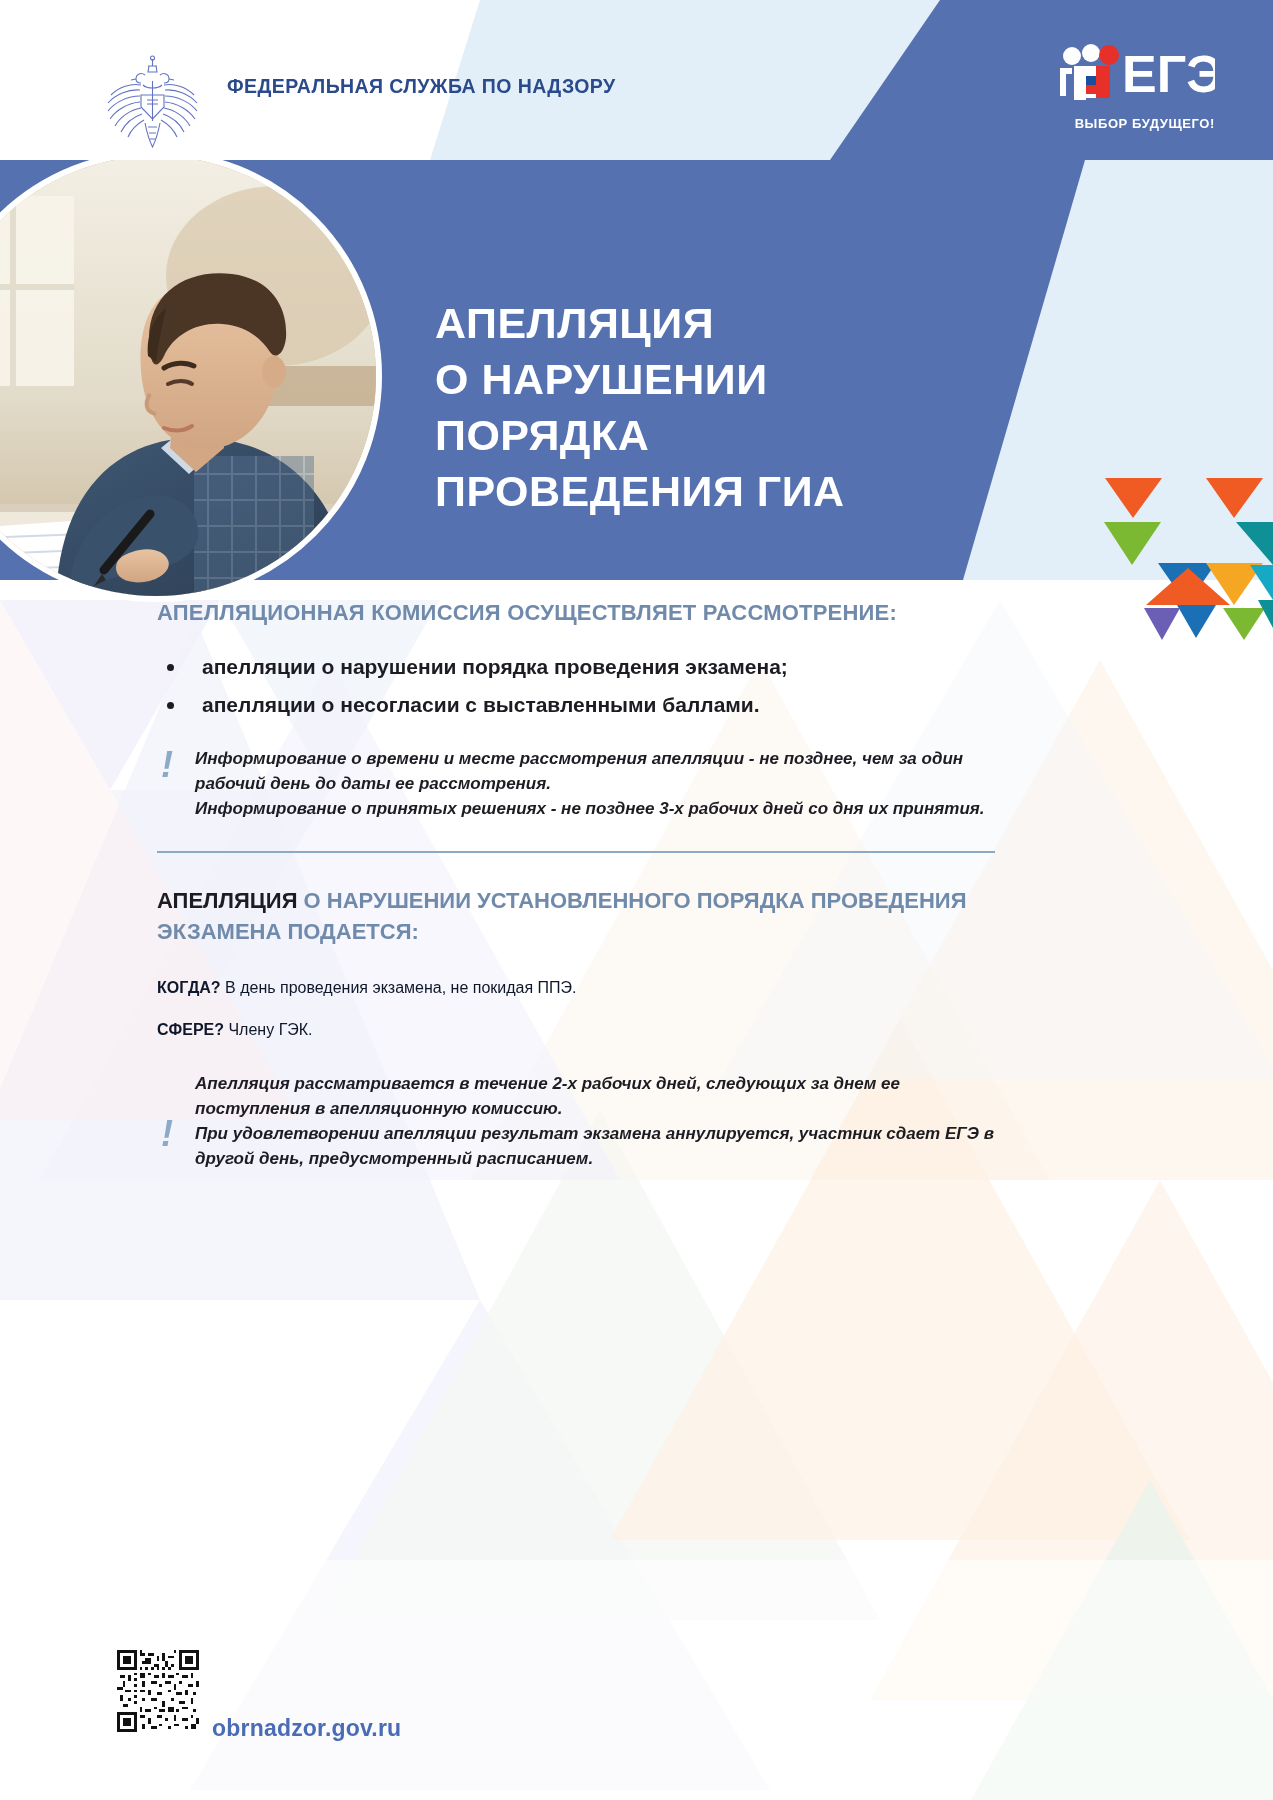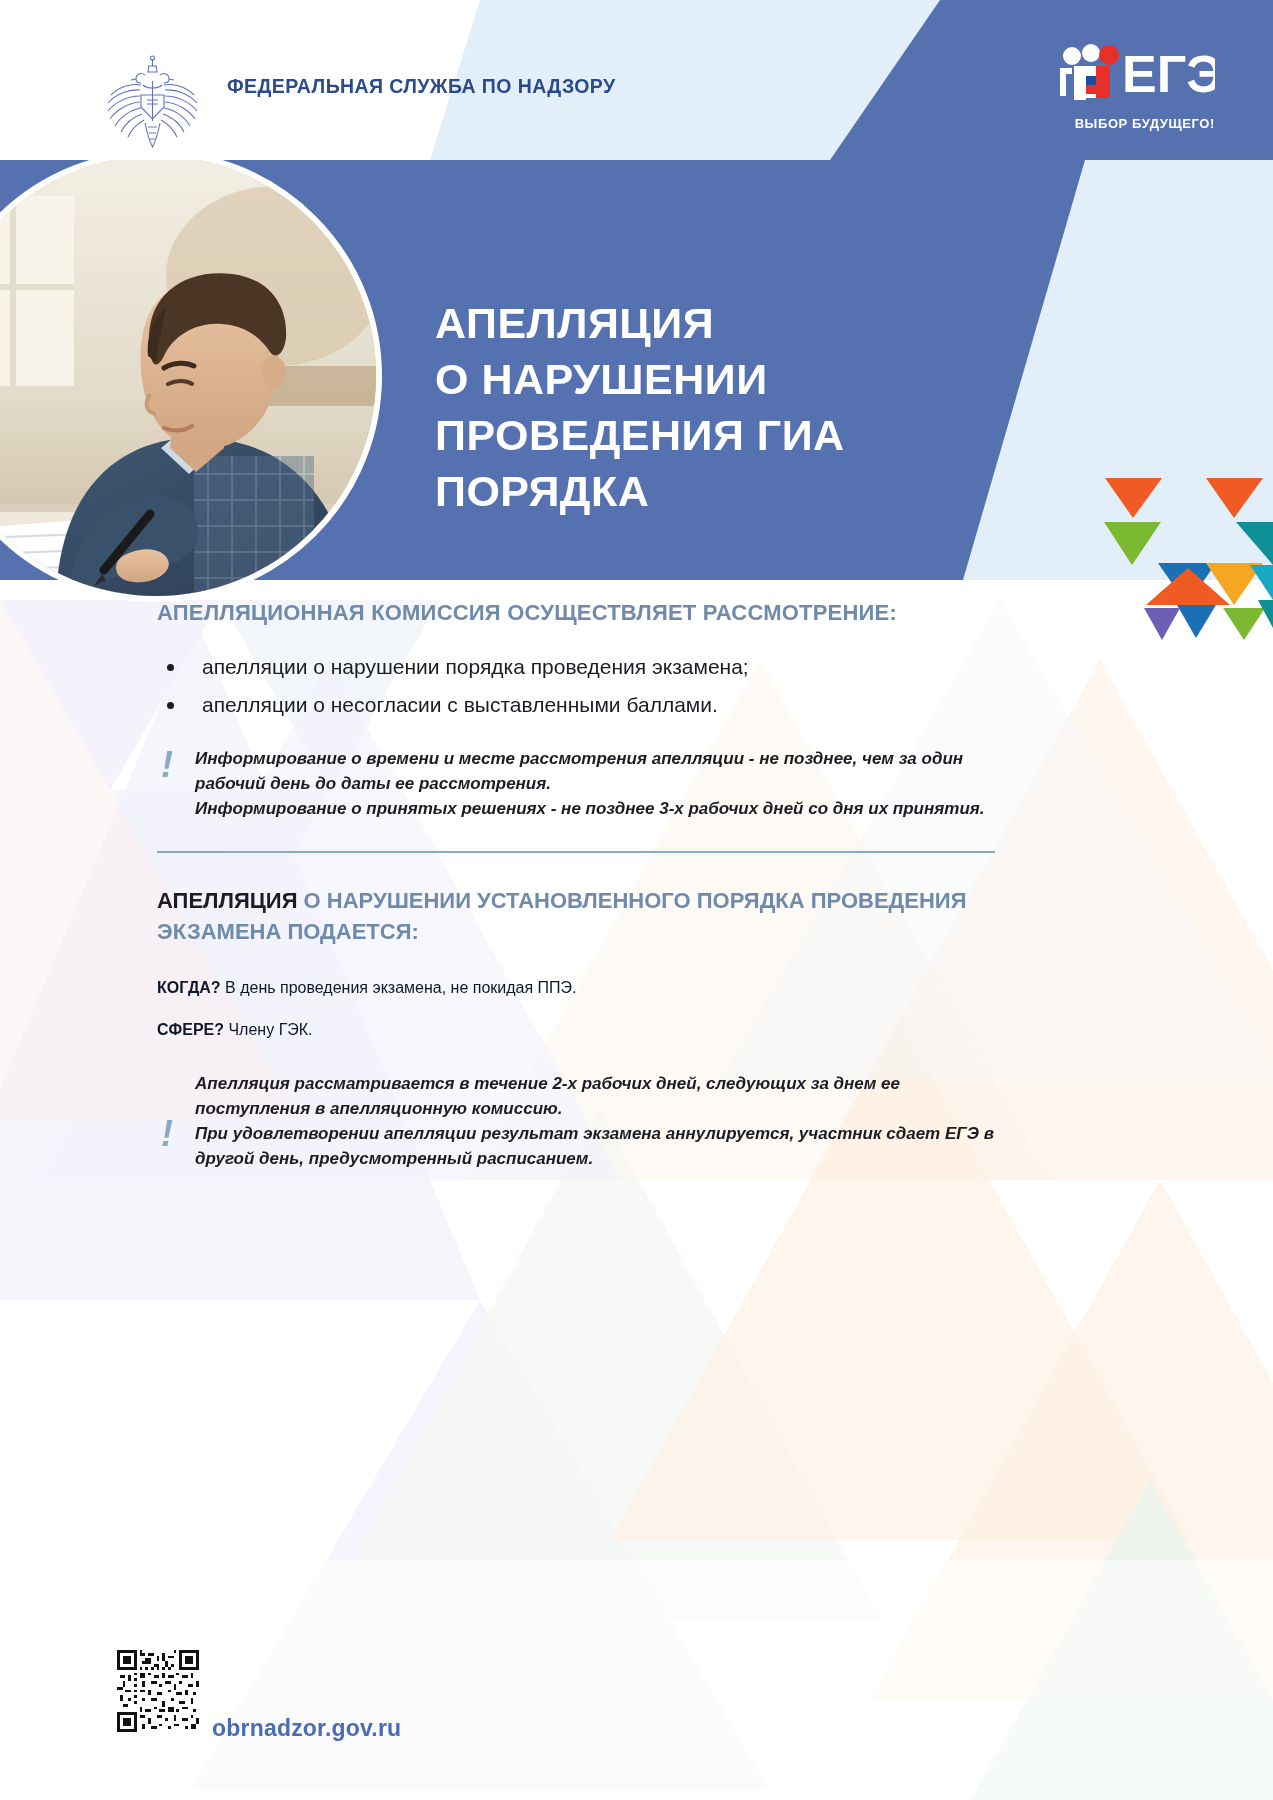--- a/index.html
+++ b/index.html
@@ -150,21 +150,21 @@
   .bullets {
     margin: 0 0 0 146px;
     padding: 0;
     list-style: none;
   }
   .bullets li {
     position: relative;
     padding-left: 45px;
     color: #1c1c22;
     font-size: 21px;
-    font-weight: 400;
+    font-weight: 700;
     line-height: 38px;
   }
   .bullets li::before {
     content: "";
     position: absolute;
     left: 10px; top: 16px;
     width: 7px; height: 7px;
     border-radius: 50%;
     background: #1c1c22;
   }
@@ -363,22 +363,22 @@
       <polygon points="310,165 333,200 333,165" fill="#17a9c4"></polygon>
       <polygon points="237,205 276,205 256,238" fill="#1a6fb5"></polygon>
       <polygon points="204,208 240,208 222,240" fill="#6b5fb5"></polygon>
       <polygon points="283,208 325,208 304,240" fill="#7cb932"></polygon>
       <polygon points="318,200 333,200 333,228" fill="#0f8f96"></polygon>
     </svg>
 
     <div class="hero-title">
       <div>АПЕЛЛЯЦИЯ</div>
       <div>О НАРУШЕНИИ</div>
+      <div>ПОРЯДКА</div>
       <div>ПРОВЕДЕНИЯ ГИА</div>
-      <div>ПОРЯДКА</div>
     </div>
 
     <div class="photo-circle">
       <svg width="440" height="440" viewBox="0 0 440 440">
         <defs>
           <linearGradient id="roomg" x1="0" y1="0" x2="0" y2="1">
             <stop offset="0%" stop-color="#f3efe4"></stop>
             <stop offset="55%" stop-color="#e2dbc9"></stop>
             <stop offset="100%" stop-color="#c9b79a"></stop>
           </linearGradient>

